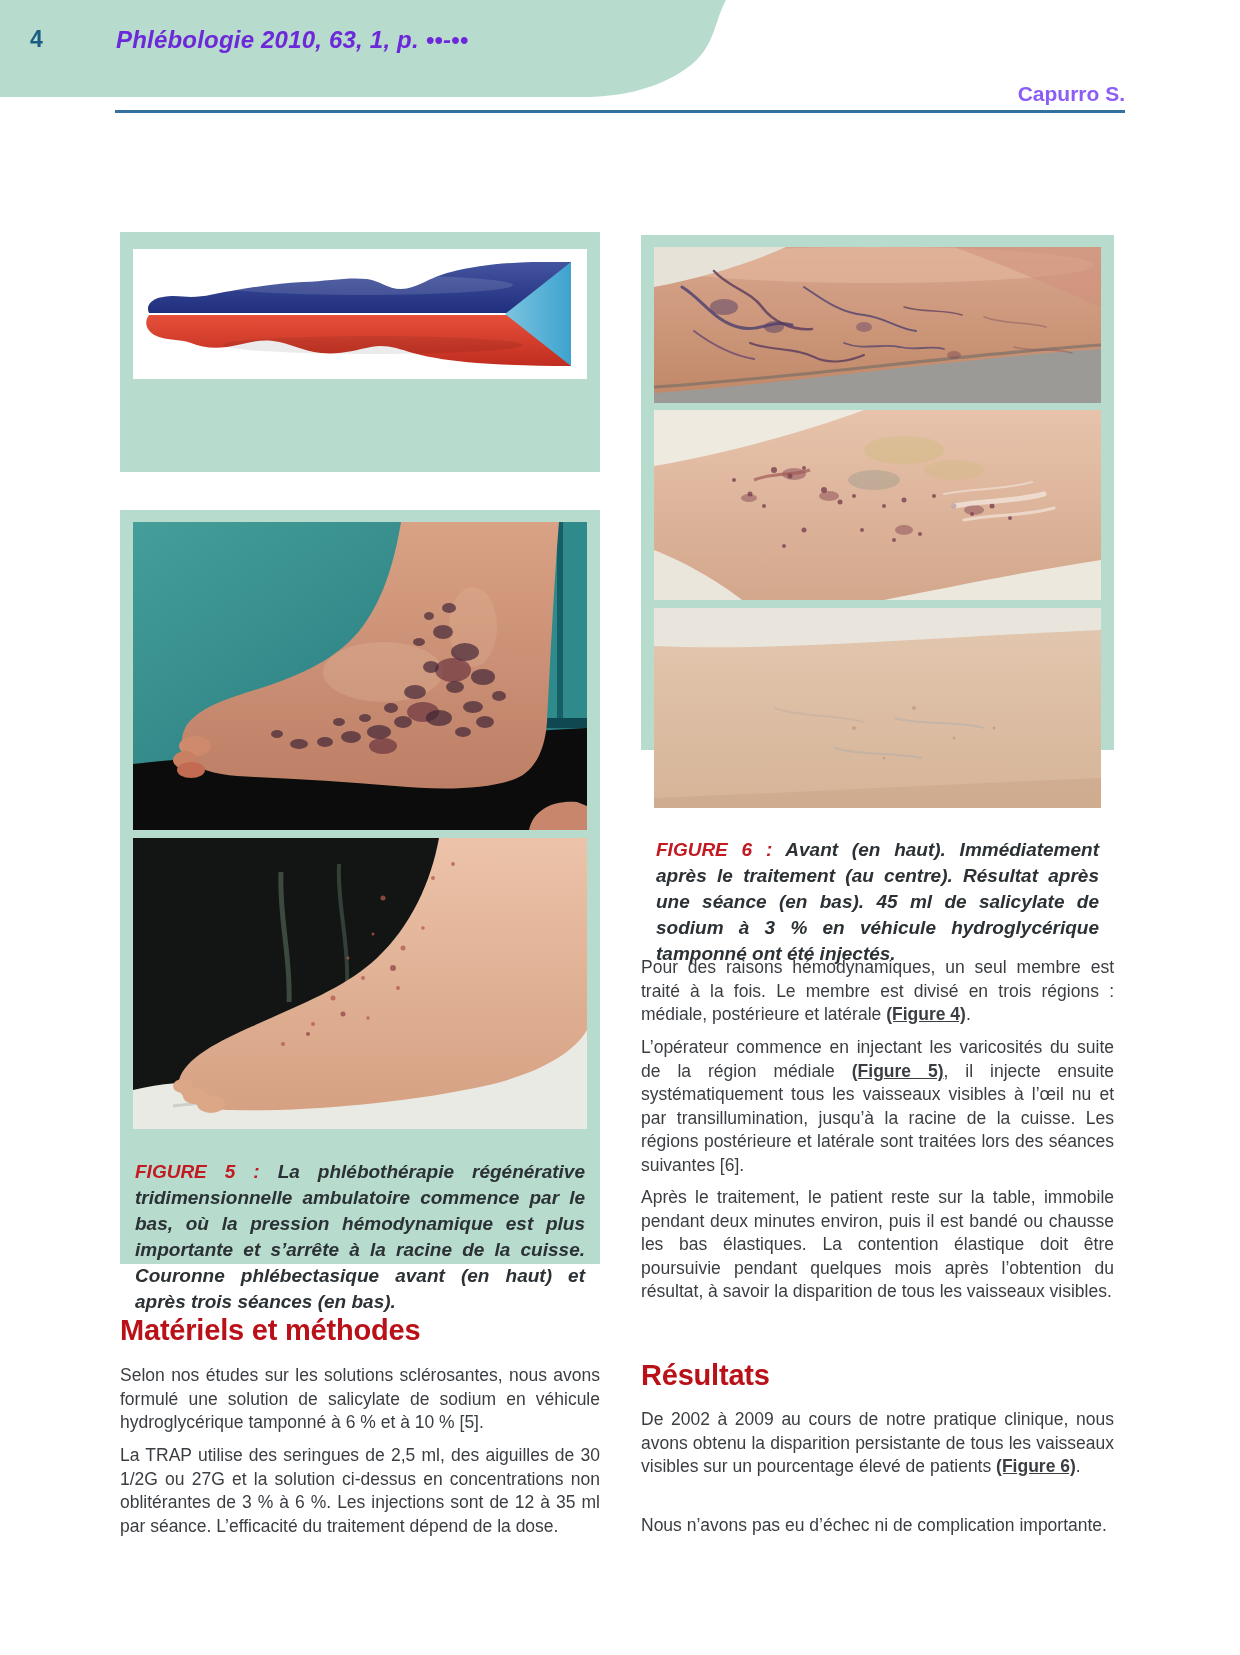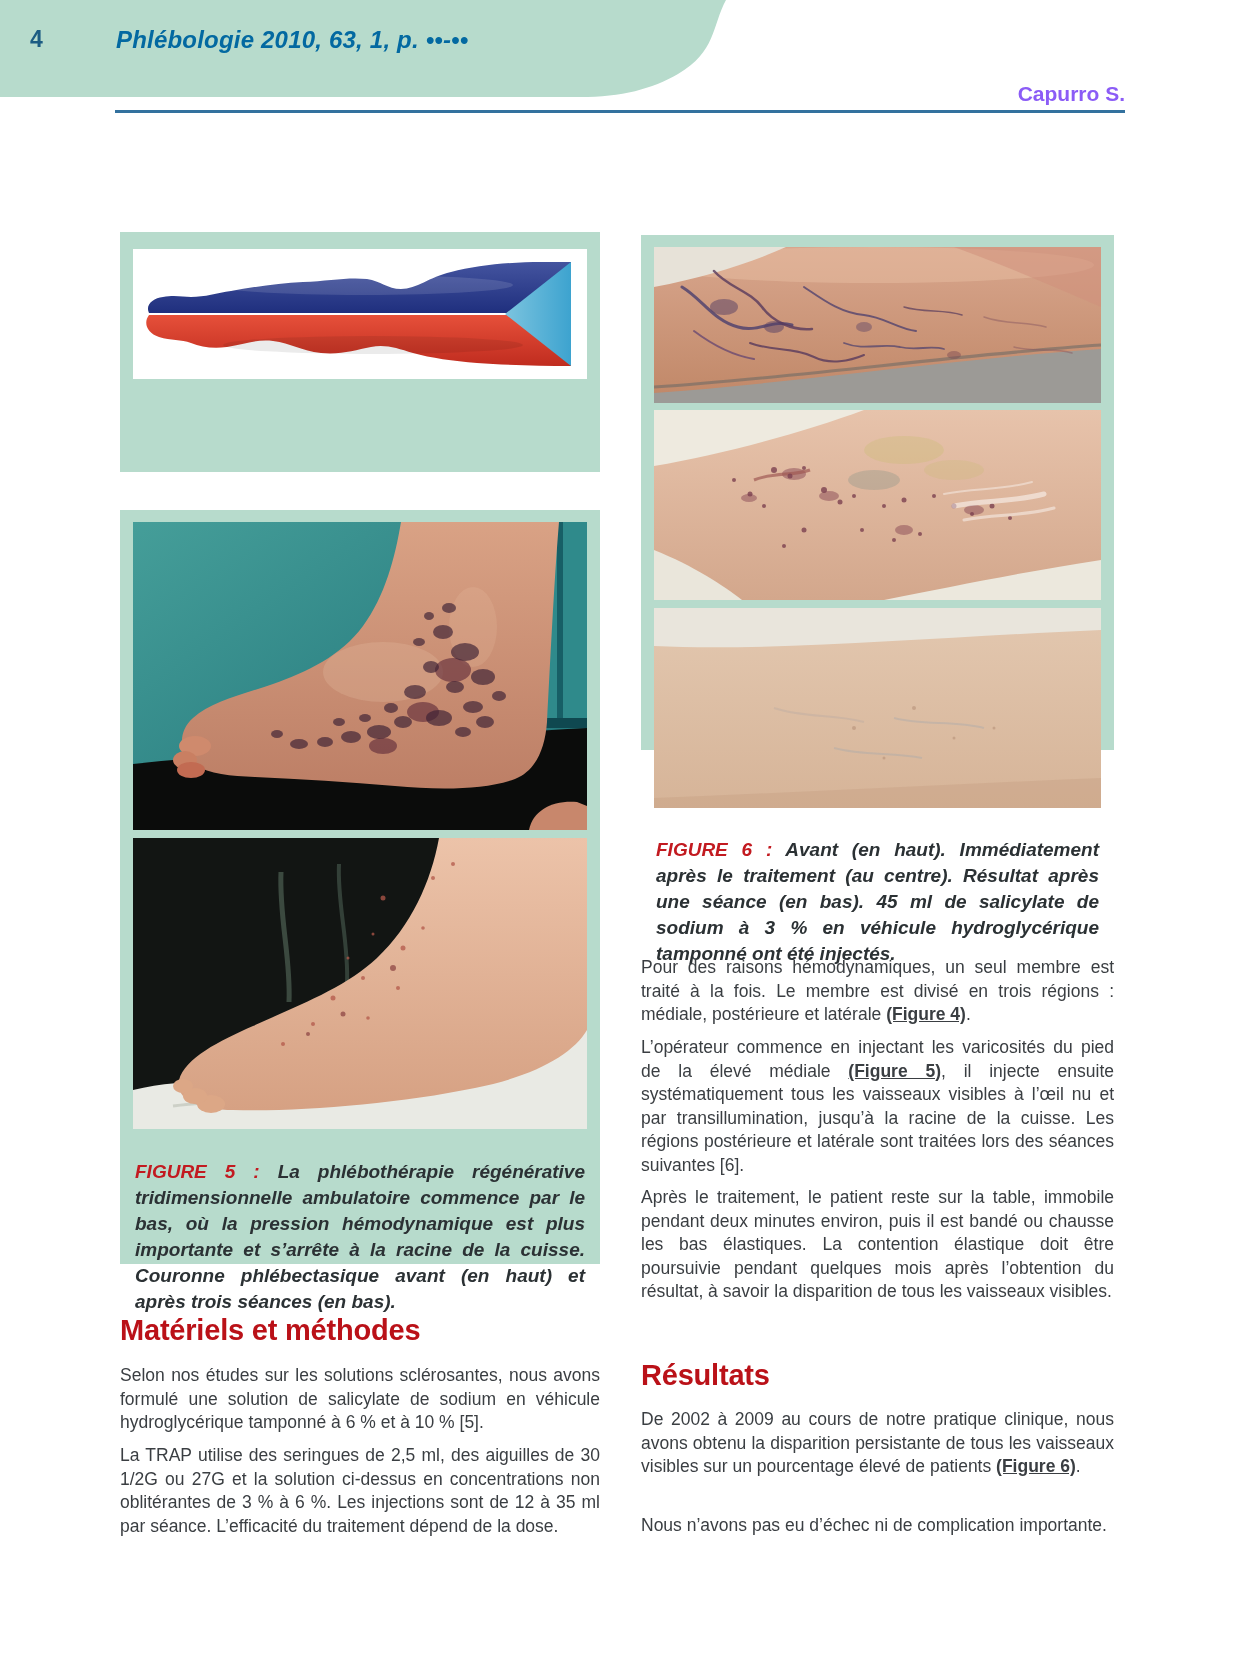--- a/index.html
+++ b/index.html
@@ -3,21 +3,21 @@
 <meta charset="utf-8">
 <style>
   html,body{margin:0;padding:0;background:#ffffff;}
   .page{position:relative;width:1240px;height:1655px;background:#ffffff;
         font-family:"Liberation Sans",sans-serif;overflow:hidden;}
 
   
   .banner{position:absolute;left:0;top:0;}
   .pagenum{position:absolute;left:30px;top:26px;font-size:23px;font-weight:bold;color:#1c5c83;}
   .jref{position:absolute;left:116px;top:26px;font-size:24px;font-style:italic;font-weight:bold;
-        color:#0369a1;letter-spacing:.2px;}
+        color:#6d28d9;letter-spacing:.2px;}
   .author{position:absolute;right:115px;top:82px;font-size:21px;font-weight:bold;color:#8b5cf6;}
   .rule{position:absolute;left:115px;top:110px;width:1010px;height:3px;background:#33719e;}
 
   
   .figbox{position:absolute;background:#b7dbcc;}
   #fig4-box{left:120px;top:232px;width:480px;height:240px;}
   #fig4-art{position:absolute;left:13px;top:17px;width:454px;height:130px;background:#ffffff;}
   .photo{position:absolute;left:13px;overflow:hidden;}
   #fig5-box{left:120px;top:510px;width:480px;height:754px;}
   #fig5-p1{top:12px;width:454px;height:308px;}
@@ -304,20 +304,20 @@
       </svg>
     </div>
     <p class="figcap" id="fig6-cap"><span class="lab">FIGURE 6 : </span><span>Avant (en haut). Immédiatement après le traitement (au centre). Résultat après une séance (en bas). 45 ml de salicylate de sodium à 3 % en véhicule hydroglycérique tamponné ont été injectés.</span></p>
   </div>
 
   <h2 class="h2" id="methods-title">Matériels et méthodes</h2>
   <p class="bodyp colL" id="m-p1">Selon nos études sur les solutions sclérosantes, nous avons formulé une solution de salicylate de sodium en véhicule hydroglycérique tamponné à 6 % et à 10 % [5].</p>
   <p class="bodyp colL" id="m-p2">La TRAP utilise des seringues de 2,5 ml, des aiguilles de 30 1/2G ou 27G et la solution ci-dessus en concentrations non oblitérantes de 3 % à 6 %. Les injections sont de 12 à 35 ml par séance. L’efficacité du traitement dépend de la dose.</p>
 
   <p class="bodyp colR" id="r-p1"><span>Pour des raisons hémodynamiques, un seul membre est traité à la fois. Le membre est divisé en trois régions : médiale, postérieure et latérale </span><b>(Figure 4)</b><span>.</span></p>
-  <p class="bodyp colR" id="r-p2"><span>L’opérateur commence en injectant les varicosités du pied de la élevé médiale </span><b>(Figure 5)</b><span>, il injecte ensuite systématiquement tous les vaisseaux visibles à l’œil nu et par transillumination, jusqu’à la racine de la cuisse. Les régions postérieure et latérale sont traitées lors des séances suivantes [6].</span></p>
+  <p class="bodyp colR" id="r-p2"><span>L’opérateur commence en injectant les varicosités du suite de la région médiale </span><b>(Figure 5)</b><span>, il injecte ensuite systématiquement tous les vaisseaux visibles à l’œil nu et par transillumination, jusqu’à la racine de la cuisse. Les régions postérieure et latérale sont traitées lors des séances suivantes [6].</span></p>
   <p class="bodyp colR" id="r-p3">Après le traitement, le patient reste sur la table, immobile pendant deux minutes environ, puis il est bandé ou chausse les bas élastiques. La contention élastique doit être poursuivie pendant quelques mois après l’obtention du résultat, à savoir la disparition de tous les vaisseaux visibles.</p>
 
   <h2 class="h2" id="results-title">Résultats</h2>
   <p class="bodyp colR" id="res-p1"><span>De 2002 à 2009 au cours de notre pratique clinique, nous avons obtenu la disparition persistante de tous les vaisseaux visibles sur un pourcentage élevé de patients </span><b>(Figure 6)</b><span>.</span></p>
   <p class="bodyp colR" id="res-p2">Nous n’avons pas eu d’échec ni de complication importante.</p>
 
 </div>
 
 </body></html>

